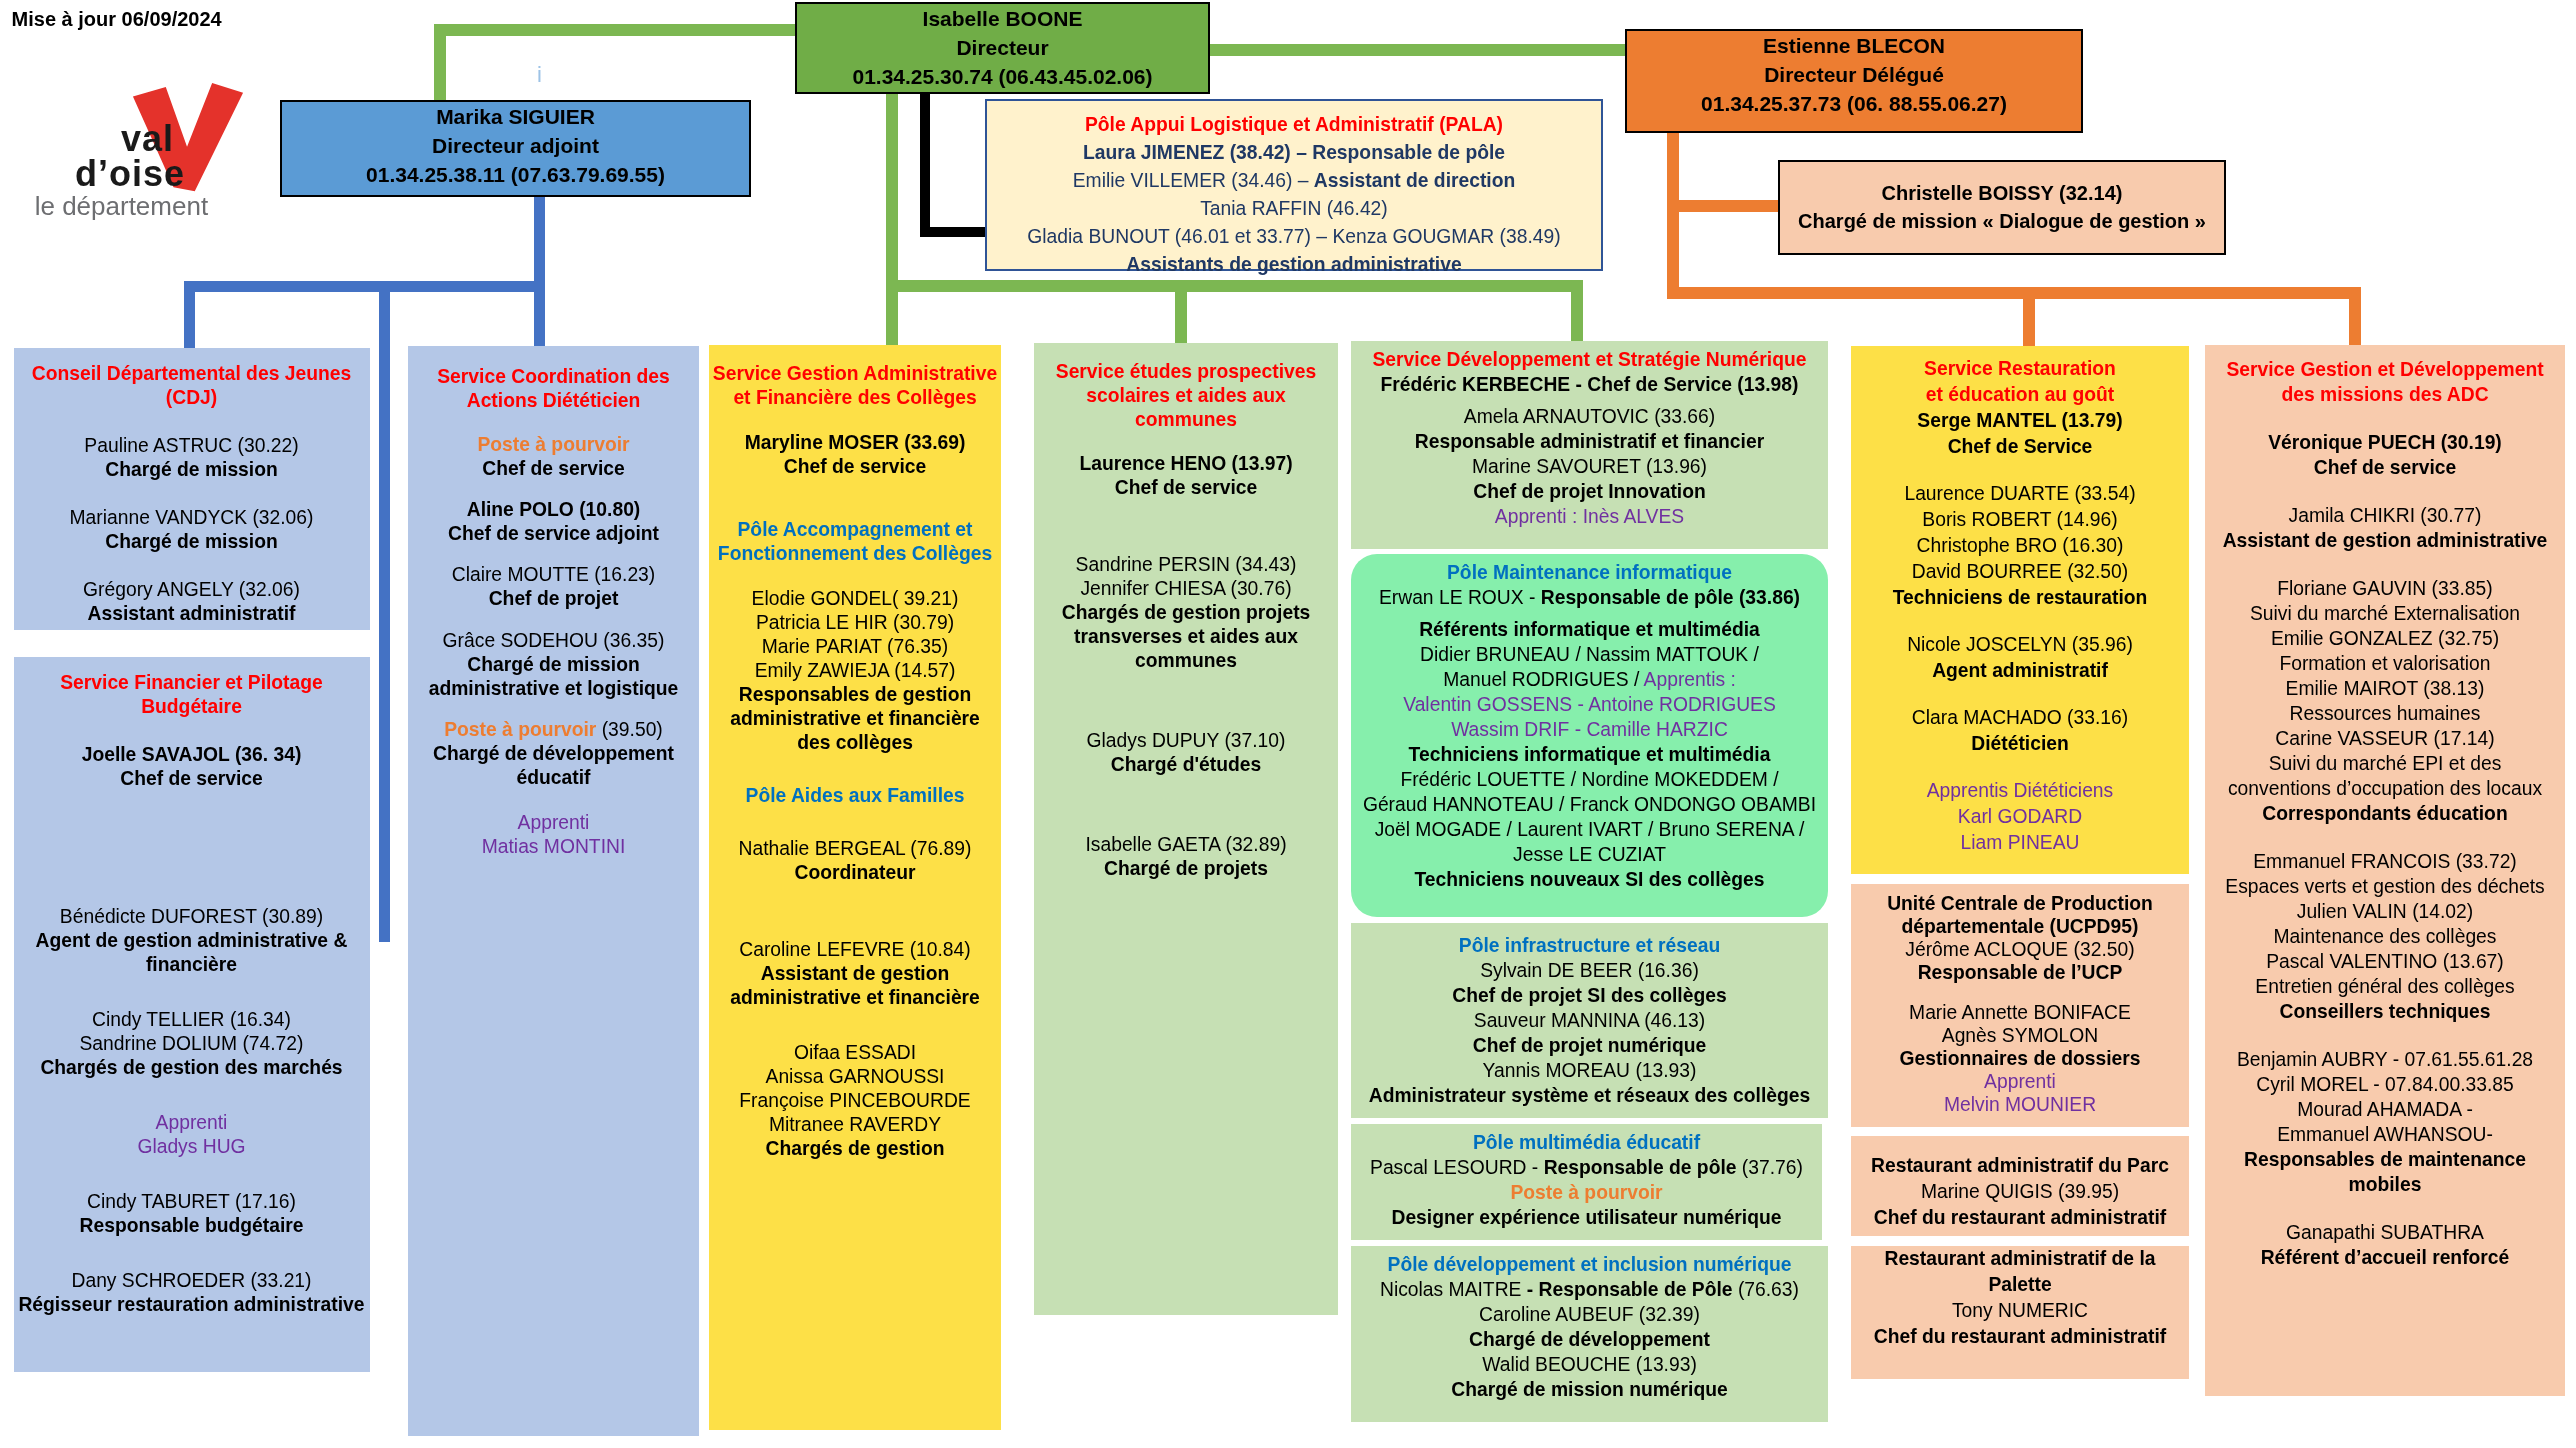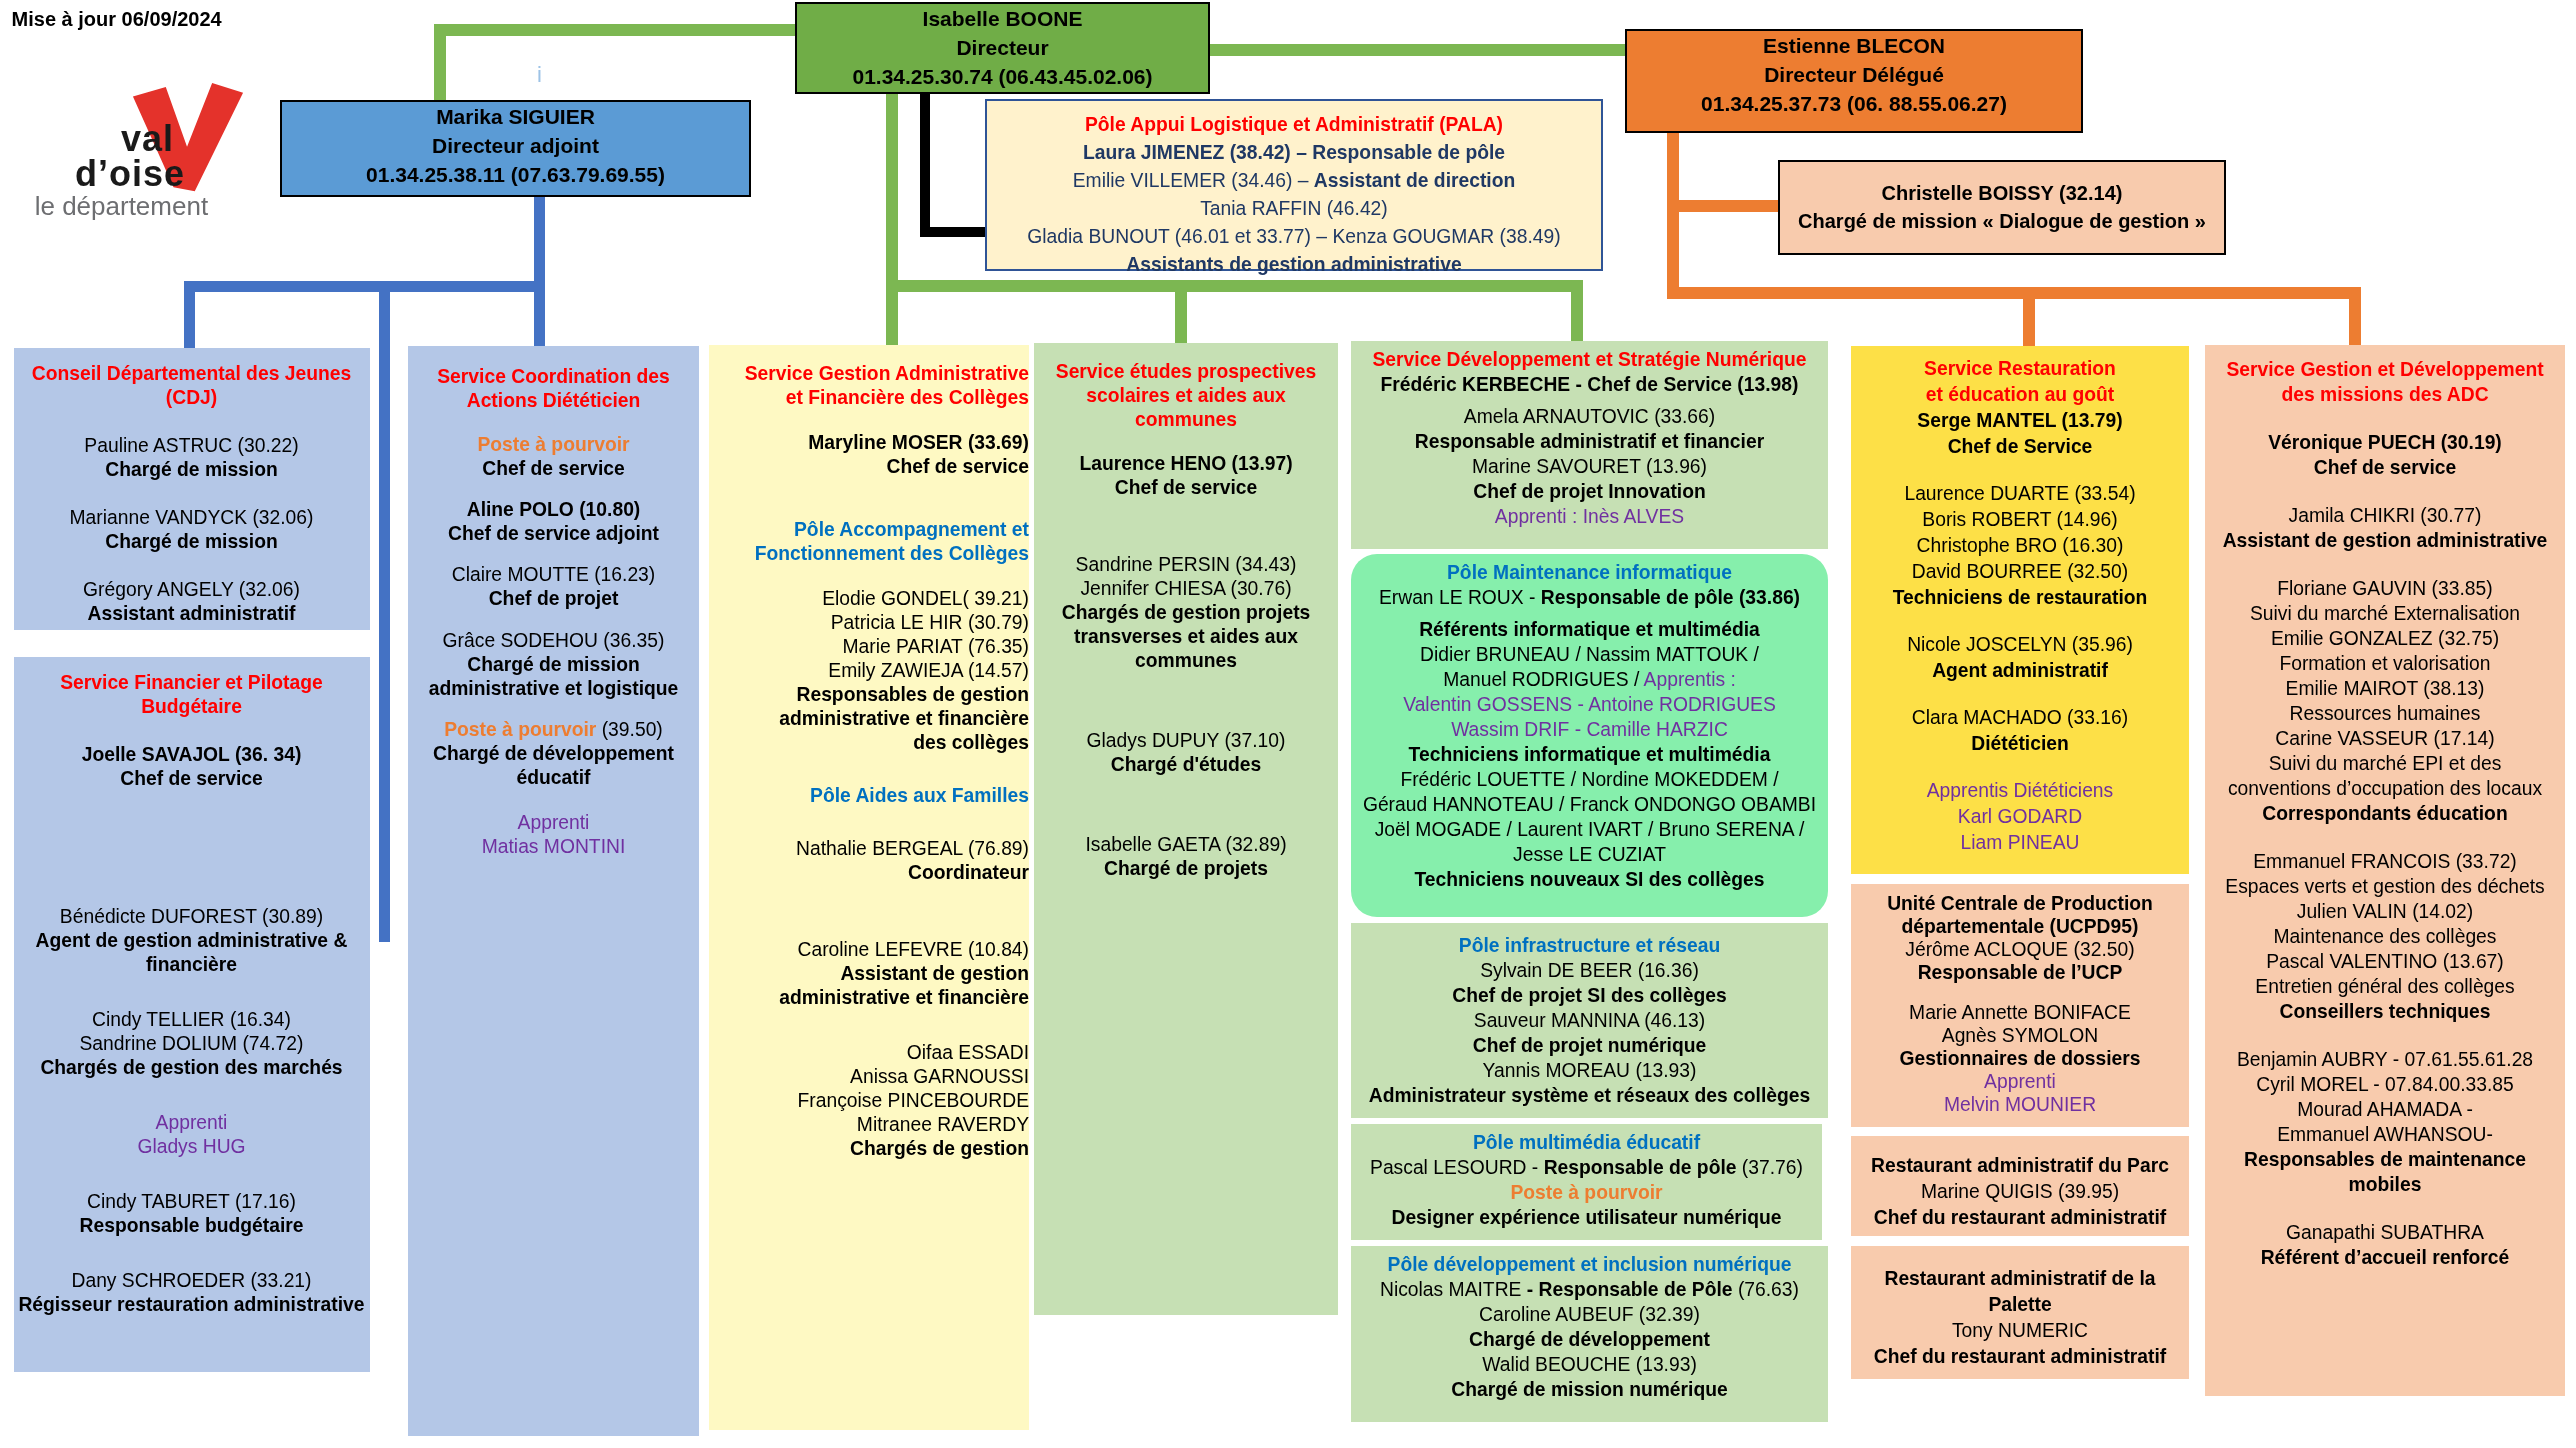--- a/index.html
+++ b/index.html
@@ -19,21 +19,21 @@
   .s-purple{color:#7030A0;font-weight:normal;}
   .s-o{color:#ED7D31;font-weight:bold;}
   .s-navy{color:#1F3864;font-weight:normal;}
   .s-navyb{color:#1F3864;font-weight:bold;}
   #b-pala{border:2.9px solid #2F5496;background:#FFF2CC;font-size:19.3px;line-height:28px;padding-top:9.7px;}
   #b-boissy{background:#F8CBAD;border:2.9px solid #000;font-size:20px;line-height:28px;padding-top:17.4px;}
   #b-dsn1,#b-dsn2,#b-dsn3,#b-dsn4,#b-dsn5{line-height:25px;padding-top:5.8px;}
   #b-rest1{line-height:26px;padding-top:9.7px;}
   #b-ucp{line-height:23px;padding-top:7.7px;}
   #b-parc{line-height:26px;padding-top:17px;}
-  #b-palette{line-height:26px;padding-top:20px;}
+  #b-palette{line-height:26px;padding-top:0;}
   #b-adc{line-height:25px;padding-top:11.6px;}
   #update-note{position:absolute;left:11.6px;top:7.7px;font-size:20px;font-weight:bold;color:#000;}
   #stray-i{position:absolute;left:537px;top:62px;font-size:22px;color:#9DC3E6;}
   #logo{position:absolute;left:27px;top:83px;width:232px;height:145px;}
   #logo .l1{position:absolute;left:0;top:35px;width:147px;text-align:right;font-size:36px;
             font-weight:bold;color:#1a1a1a;letter-spacing:1px;}
   #logo .l2{position:absolute;left:0;top:70px;width:158px;text-align:right;font-size:36px;
             font-weight:bold;color:#1a1a1a;letter-spacing:1px;}
   #logo .l3{position:absolute;left:7.7px;top:108px;width:222px;font-size:26px;color:#6d6e71;}
   #logo svg{position:absolute;left:104px;top:0;}
@@ -162,21 +162,21 @@
       <div class="ln"><span class="s-b">administrative et logistique</span></div>
       <div style="height: 17.4px;"></div>
       <div class="ln"><span class="s-o">Poste à pourvoir</span><span class="s-r"> (39.50)</span></div>
       <div class="ln"><span class="s-b">Chargé de développement</span></div>
       <div class="ln"><span class="s-b">éducatif</span></div>
       <div style="height: 21px;"></div>
       <div class="ln"><span class="s-purple">Apprenti</span></div>
       <div class="ln"><span class="s-purple">Matias MONTINI</span></div>
     </div>
 
-  <div class="obox" id="b-gestion-colleges" style="left:709px;top:345px;width:320px;height:1085px;background:#fef9c3;padding-top:17.4px;text-align:right;">
+  <div class="obox" id="b-gestion-colleges" style="left:709px;top:345px;width:292px;height:1085px;background:#fde047;padding-top:17.4px;">
       <div class="ln"><span class="s-red">Service Gestion Administrative</span></div>
       <div class="ln"><span class="s-red">et Financière des Collèges</span></div>
       <div style="height: 21px;"></div>
       <div class="ln"><span class="s-b">Maryline MOSER (33.69)</span></div>
       <div class="ln"><span class="s-b">Chef de service</span></div>
       <div style="height: 39px;"></div>
       <div class="ln"><span class="s-blue">Pôle Accompagnement et</span></div>
       <div class="ln"><span class="s-blue">Fonctionnement des Collèges</span></div>
       <div style="height: 21px;"></div>
       <div class="ln"><span class="s-r">Elodie GONDEL( 39.21)</span></div>

